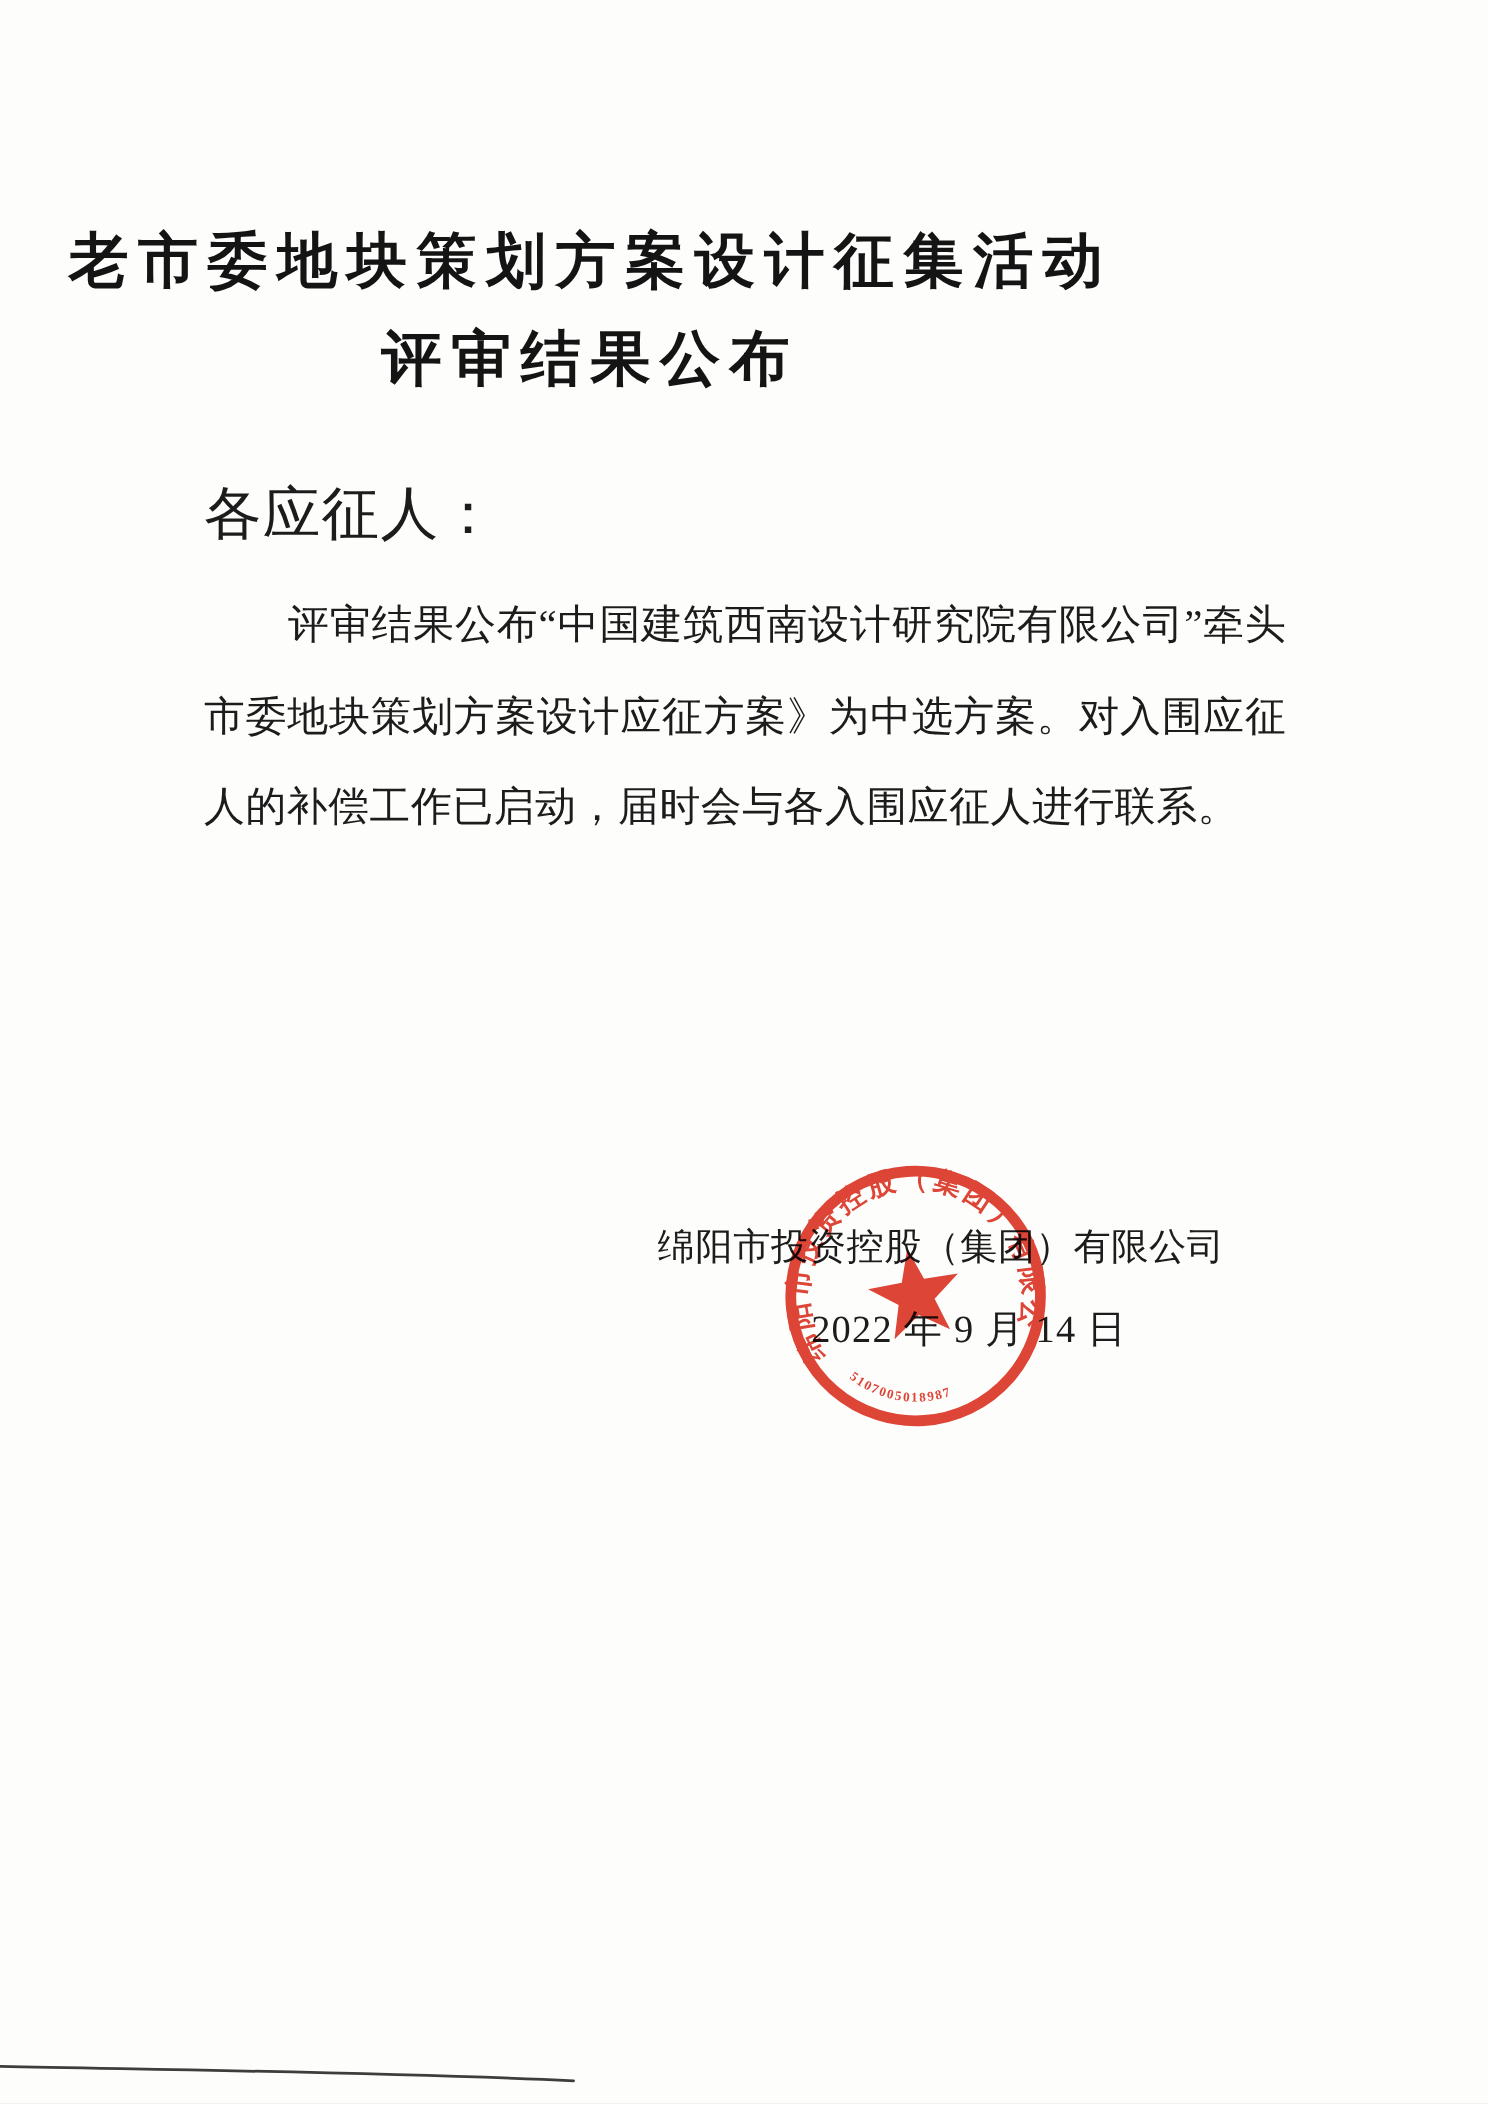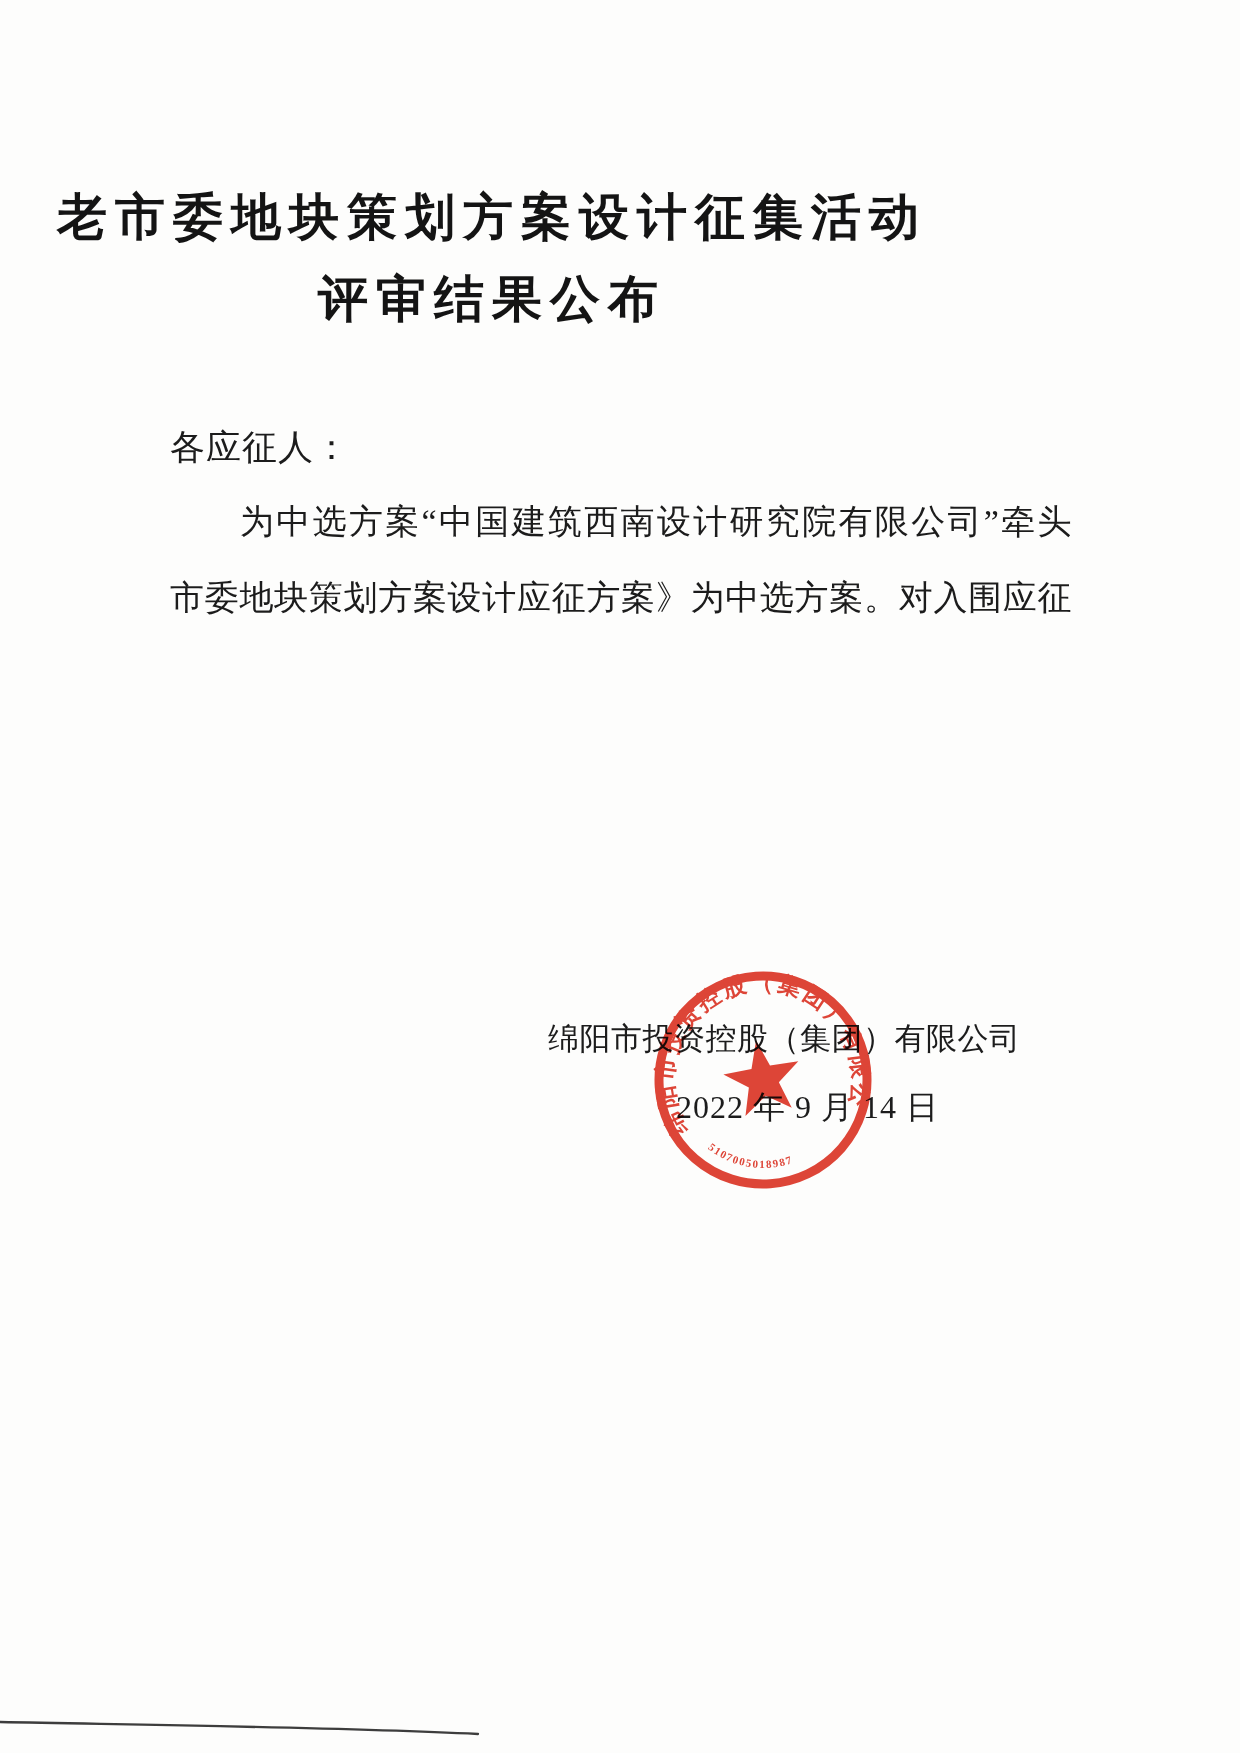--- a/index.html
+++ b/index.html
@@ -18,22 +18,22 @@
     top:176px; left:0; width:984px;
     text-align:center;
     font-weight:900;
     font-size:50px;
     line-height:82px;
     letter-spacing:8px;
     color:#141414;
   }
   .salutation{
     position:absolute;
-    top:424px; left:170px;
-    font-size:35px;
+    top:396px; left:170px;
+    font-size:48px;
     letter-spacing:1px;
   }
   .body-text{
     position:absolute;
     top:484px; left:170px;
     width:902px;
     font-size:34px;
     line-height:75.5px;
     letter-spacing:0.5px;
   }
@@ -84,22 +84,23 @@
 <div class="page">
 
   <div class="title-block">
     <div>老市委地块策划方案设计征集活动</div>
     <div>评审结果公布</div>
   </div>
 
   <div class="salutation">各应征人：</div>
 
   <div class="body-text">
-    <div class="line indent justify">为中选方案“中国建筑西南设计研究院有限公司”牵头</div>
+    <div class="line indent justify">评审结果公布“中国建筑西南设计研究院有限公司”牵头</div>
     <div class="line justify">市委地块策划方案设计应征方案》为中选方案。对入围应征</div>
+    <div class="line">人的补偿工作已启动，届时会与各入围应征人进行联系。</div>
   </div>
 
   <div class="signature-company">绵阳市投资控股（集团）有限公司</div>
   <div class="signature-date">2022 年 9 月 14 日</div>
 
   <svg class="seal" viewBox="-130 -130 260 260" xmlns="http://www.w3.org/2000/svg">
     <defs>
       <path id="sealArcTop" d="M -77.9,45 A 90,90 0 1 1 77.9,45" fill="none"></path>
       <path id="sealArcBottom" d="M -60,64.4 A 88,88 0 0 0 60,64.4" fill="none"></path>
     </defs>

